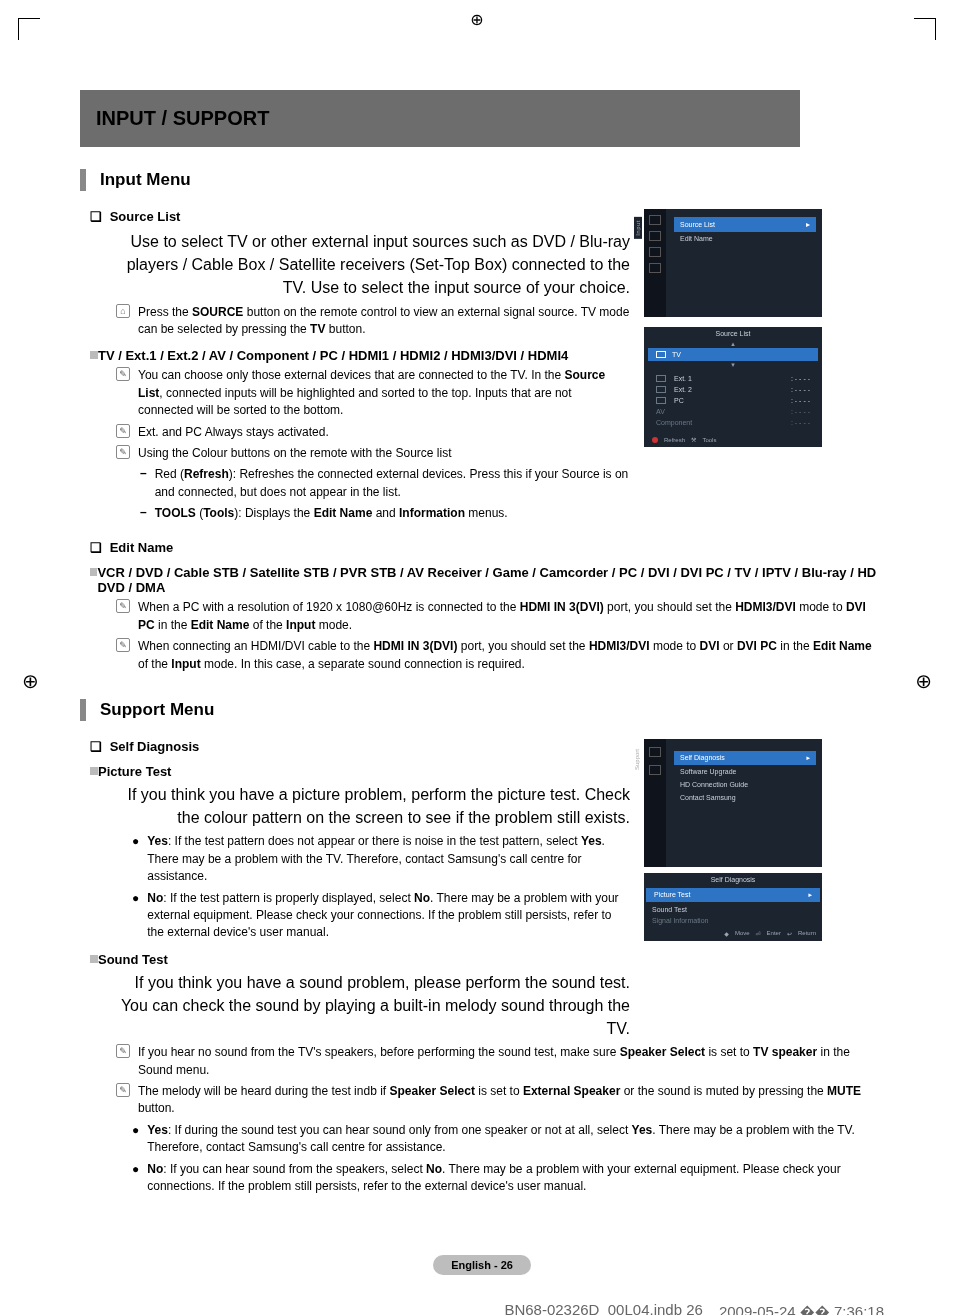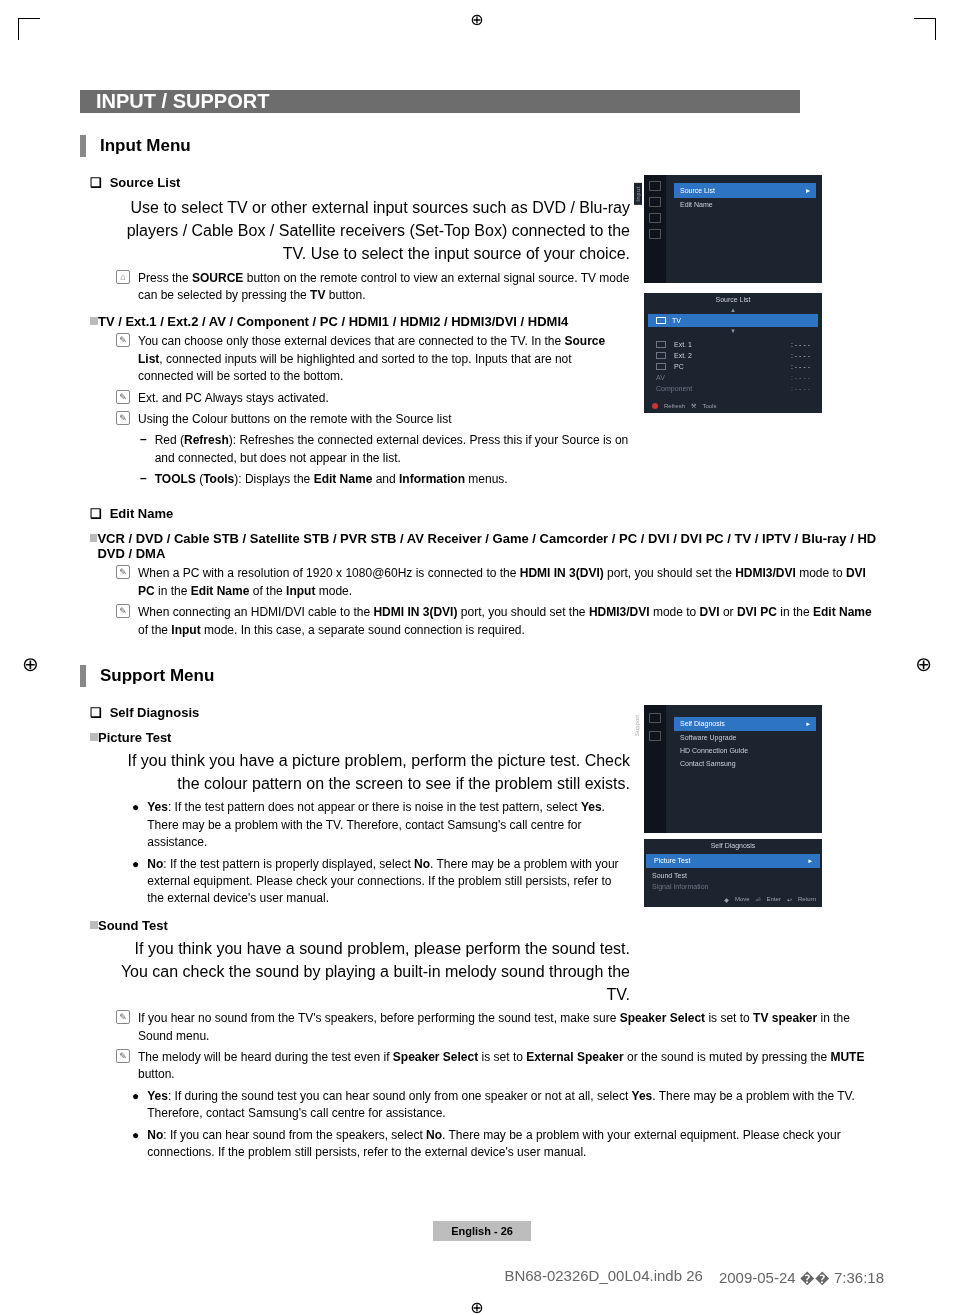--- a/index.html
+++ b/index.html
@@ -19,24 +19,24 @@
   .reg-left { position:absolute; top:50%; left:22px; transform:translateY(-50%); font-size:20px; }
   .reg-right { position:absolute; top:50%; right:22px; transform:translateY(-50%); font-size:20px; }
   .reg-bottom { position:absolute; bottom:10px; left:50%; transform:translateX(-50%); font-size:16px; }
 
   .page {
     margin: 70px 70px 20px 80px;
     position: relative;
   }
   .section-bar {
     background:#6d6d6d;
-    color:#ffffff;
+    color:#000000;
     font-weight:bold;
     font-size:20px;
-    padding:0 16px;
+    padding:17px 16px;
     margin-bottom:22px;
     width:720px;
   }
   .menu-heading {
     display:flex;
     align-items:center;
     margin-bottom:18px;
   }
   .menu-heading .bar {
     width:6px; height:22px; background:#888; margin-right:14px;
@@ -150,20 +150,21 @@
   .page-foot {
     margin-top:60px;
     display:flex;
     justify-content:center;
   }
   .page-foot .pill {
     background:#bdbdbd;
     padding:4px 18px;
     font-size:11px;
     font-weight:bold;
+    border-radius:10px;
   }
   .meta-line {
     display:flex;
     justify-content:flex-end;
     padding:6px 70px 0 80px;
     font-size:15px;
     color:#666;
     gap:16px;
   }
   .bold { font-weight:bold; }
@@ -385,21 +386,21 @@
       </div>
     </div>
   </div>
 
   <div class="note-row">
     <span class="note-glyph">✎</span>
     <span class="note-text"><span>If you hear no sound from the TV's speakers, before performing the sound test, make sure </span><span class="bold">Speaker Select</span><span> is set to </span><span class="bold">TV speaker</span><span> in the Sound menu.</span></span>
   </div>
   <div class="note-row">
     <span class="note-glyph">✎</span>
-    <span class="note-text"><span>The melody will be heard during the test even if </span><span class="bold">Speaker Select</span><span> is set to </span><span class="bold">External Speaker</span><span> or the sound is muted by pressing the </span><span class="bold">MUTE</span><span> button.</span></span>
+    <span class="note-text"><span>The melody will be heard during the test indb if </span><span class="bold">Speaker Select</span><span> is set to </span><span class="bold">External Speaker</span><span> or the sound is muted by pressing the </span><span class="bold">MUTE</span><span> button.</span></span>
   </div>
   <div class="bullet-row">
     <span class="bullet-dot">●</span>
     <span class="note-text"><span class="bold">Yes</span><span>: If during the sound test you can hear sound only from one speaker or not at all, select </span><span class="bold">Yes</span><span>. There may be a problem with the TV. Therefore, contact Samsung's call centre for assistance.</span></span>
   </div>
   <div class="bullet-row">
     <span class="bullet-dot">●</span>
     <span class="note-text"><span class="bold">No</span><span>: If you can hear sound from the speakers, select </span><span class="bold">No</span><span>. There may be a problem with your external equipment. Please check your connections. If the problem still persists, refer to the external device's user manual.</span></span>
   </div>
 

